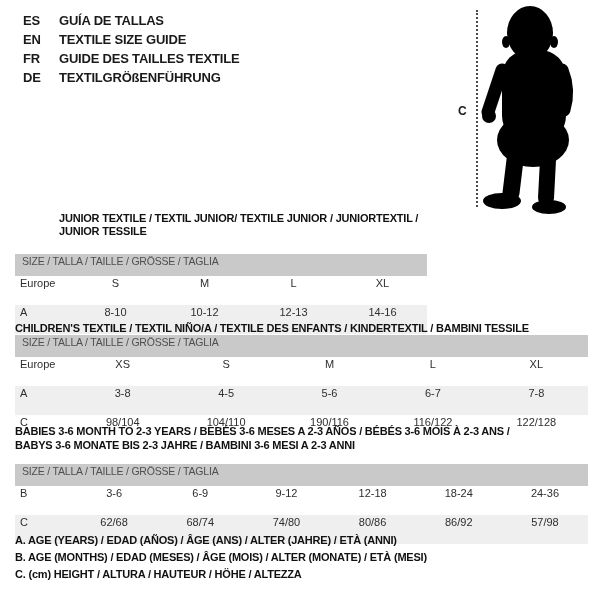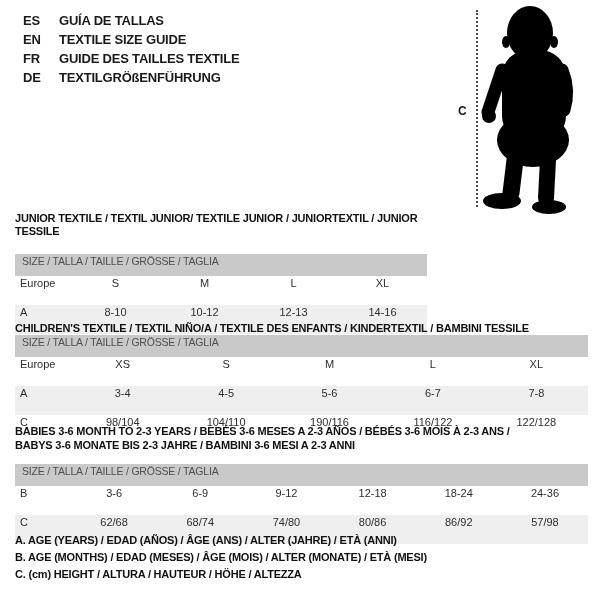--- a/index.html
+++ b/index.html
@@ -17,21 +17,21 @@
   .figure{position:absolute;left:452px;top:0;width:148px;height:216px;}
   .dotted-line{position:absolute;left:24px;top:10px;height:197px;width:0;border-left:2px dotted #4a4a4a;}
   .figure-label{position:absolute;left:6px;top:104px;font-weight:700;font-size:12px;}
   .figure svg{position:absolute;left:28px;top:2px;}
   
   .size-section{position:absolute;left:15px;}
   .sec1{top:212px;width:412px;}
   .sec2{top:322px;width:573px;}
   .sec3{top:424px;width:573px;}
   .sec-title{font-weight:700;font-size:11px;line-height:13px;letter-spacing:-0.2px;color:#111;}
-  .sec1 .title-wrap{margin-bottom:16px;}
+  .sec1 .title-wrap{margin-bottom:16px;margin-left:44px;}
   .sec2 .title-wrap{}
   .sec3 .title-wrap{margin-bottom:12px;}
   .sec3 .sec-title{line-height:14px;}
   .size-bar{
     height:22px;line-height:15px;background:#c9c9c9;color:#4f4f4f;
     font-size:10.5px;padding-left:7px;letter-spacing:-0.2px;
   }
   .trow{display:flex;height:29px;line-height:15px;font-size:11px;color:#2e2e2e;}
   .trow.band{background:#efefef;}
   .tlabel{width:56px;padding-left:5px;box-sizing:border-box;}
@@ -122,21 +122,21 @@
     <div class="trow">
       <div class="tlabel">Europe</div>
       <div class="tcell">XS</div>
       <div class="tcell">S</div>
       <div class="tcell">M</div>
       <div class="tcell">L</div>
       <div class="tcell">XL</div>
     </div>
     <div class="trow band">
       <div class="tlabel">A</div>
-      <div class="tcell">3-4</div>
+      <div class="tcell">3-8</div>
       <div class="tcell">4-5</div>
       <div class="tcell">5-6</div>
       <div class="tcell">6-7</div>
       <div class="tcell">7-8</div>
     </div>
     <div class="trow">
       <div class="tlabel">C</div>
       <div class="tcell">98/104</div>
       <div class="tcell">104/110</div>
       <div class="tcell">190/116</div>

